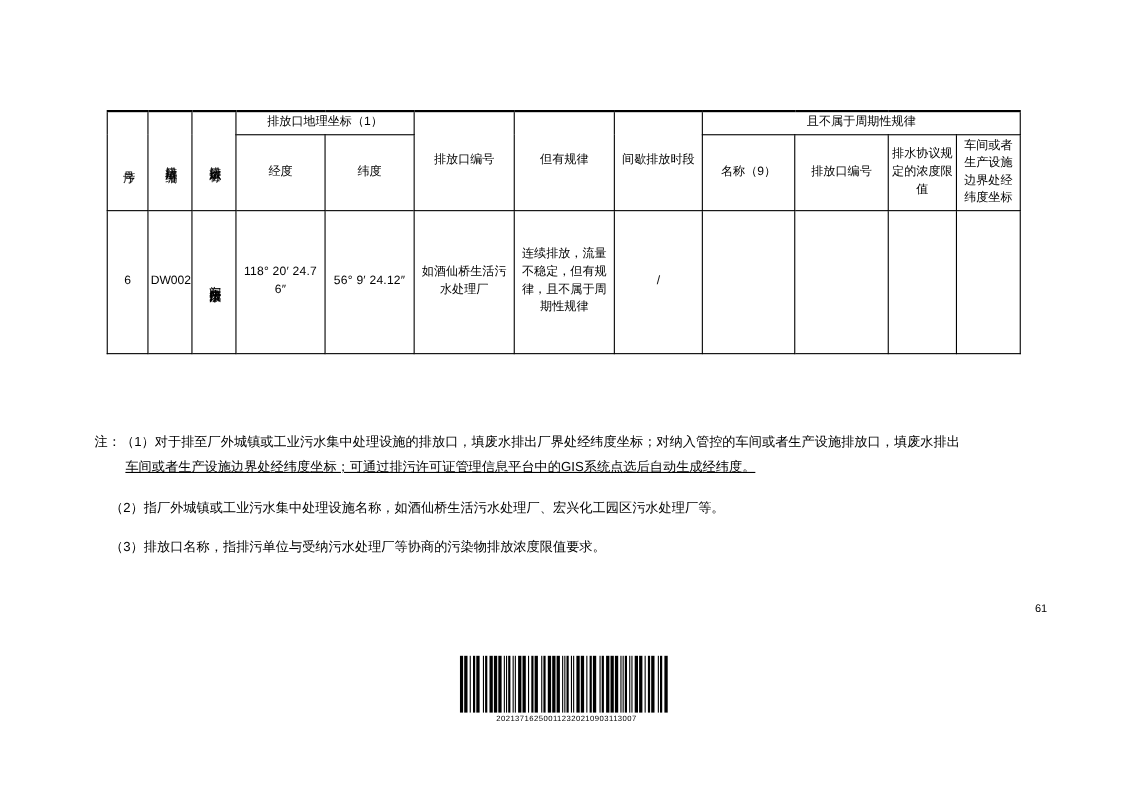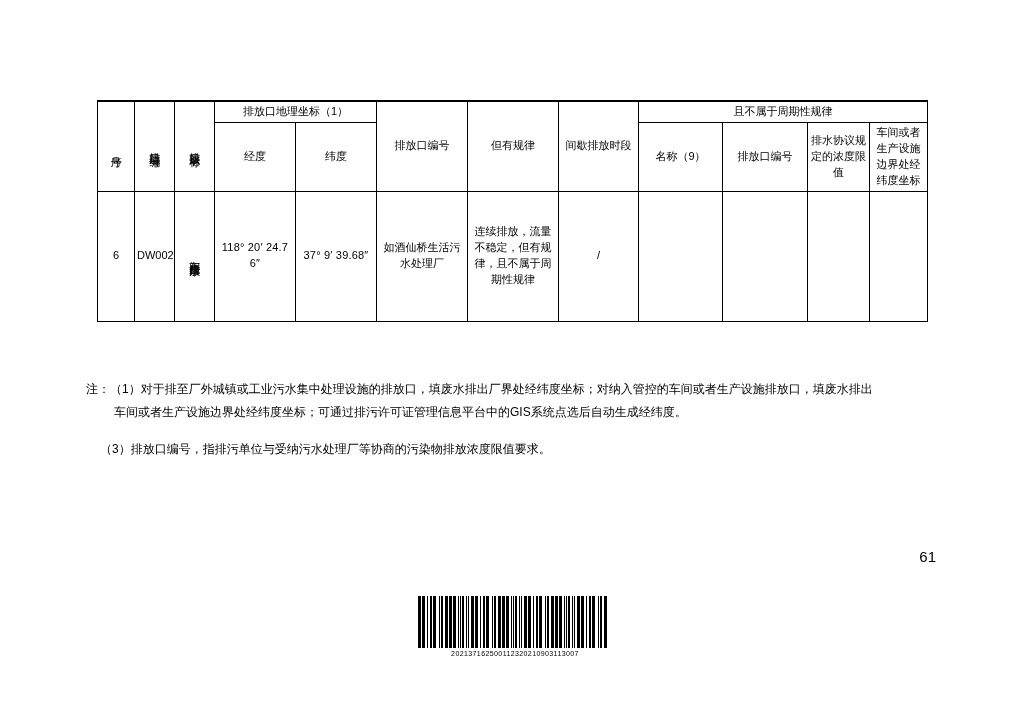--- a/index.html
+++ b/index.html
@@ -75,34 +75,35 @@
   .notes {
     position: absolute;
     left: 86px;
     top: 378px;
     width: 850px;
     font-size: 12px;
     line-height: 1.9;
     color: #000;
   }
   .note-p {
-    margin: 0 0 14px 0;
+    margin: 12px 0 14px 0;
     text-indent: 0;
   }
   .note-line2 {
     display: block;
     padding-left: 28px;
+    text-decoration: underline;
   }
 
   
   .page-number {
     position: absolute;
-    right: 88px;
+    right: 72px;
     top: 548px;
-    font-size: 15px;
+    font-size: 10px;
     color: #000;
   }
 
   
   .barcode-area {
     position: absolute;
     left: 418px;
     top: 596px;
     width: 194px;
     text-align: center;
@@ -190,40 +191,43 @@
         </tr>
       </thead>
       <tbody>
         <tr class="row-body">
           <td>6</td>
           <td>DW002</td>
           <td>
             <span class="vertical-text">车间废水排放口</span>
           </td>
           <td class="coord-cell">118° 20′ 24.76″</td>
-          <td class="coord-cell">37° 9′ 39.68″</td>
+          <td class="coord-cell">56° 9′ 24.12″</td>
           <td class="wrap-cell">如酒仙桥生活污水处理厂</td>
           <td class="wrap-cell">连续排放，流量不稳定，但有规律，且不属于周期性规律</td>
           <td>/</td>
           <td></td>
           <td></td>
           <td></td>
           <td></td>
         </tr>
       </tbody>
     </table>
   </div>
 
   <div class="notes">
     <p class="note-p">
       <span>注：（1）</span><span>对于排至厂外城镇或工业污水集中处理设施的排放口，填废水排出厂界处经纬度坐标；对纳入管控的车间或者生产设施排放口，填废水排出</span>
       <span class="note-line2">车间或者生产设施边界处经纬度坐标；可通过排污许可证管理信息平台中的GIS系统点选后自动生成经纬度。</span>
     </p>
     <p class="note-p">
-      <span style="display:inline-block;width:14px"></span><span>（3）</span><span>排放口编号，指排污单位与受纳污水处理厂等协商的污染物排放浓度限值要求。</span>
+      <span style="display:inline-block;width:14px"></span><span>（2）</span><span>指厂外城镇或工业污水集中处理设施名称，如酒仙桥生活污水处理厂、宏兴化工园区污水处理厂等。</span>
+    </p>
+    <p class="note-p">
+      <span style="display:inline-block;width:14px"></span><span>（3）</span><span>排放口名称，指排污单位与受纳污水处理厂等协商的污染物排放浓度限值要求。</span>
     </p>
   </div>
 
   <div class="page-number">61</div>
 
   <div class="barcode-area">
     <svg class="barcode" viewBox="0 0 190 52" preserveAspectRatio="none">
       <g fill="#000" id="barcode-bars">
           <rect x="0" y="0" width="3" height="52"></rect>
           <rect x="4" y="0" width="3" height="52"></rect>

